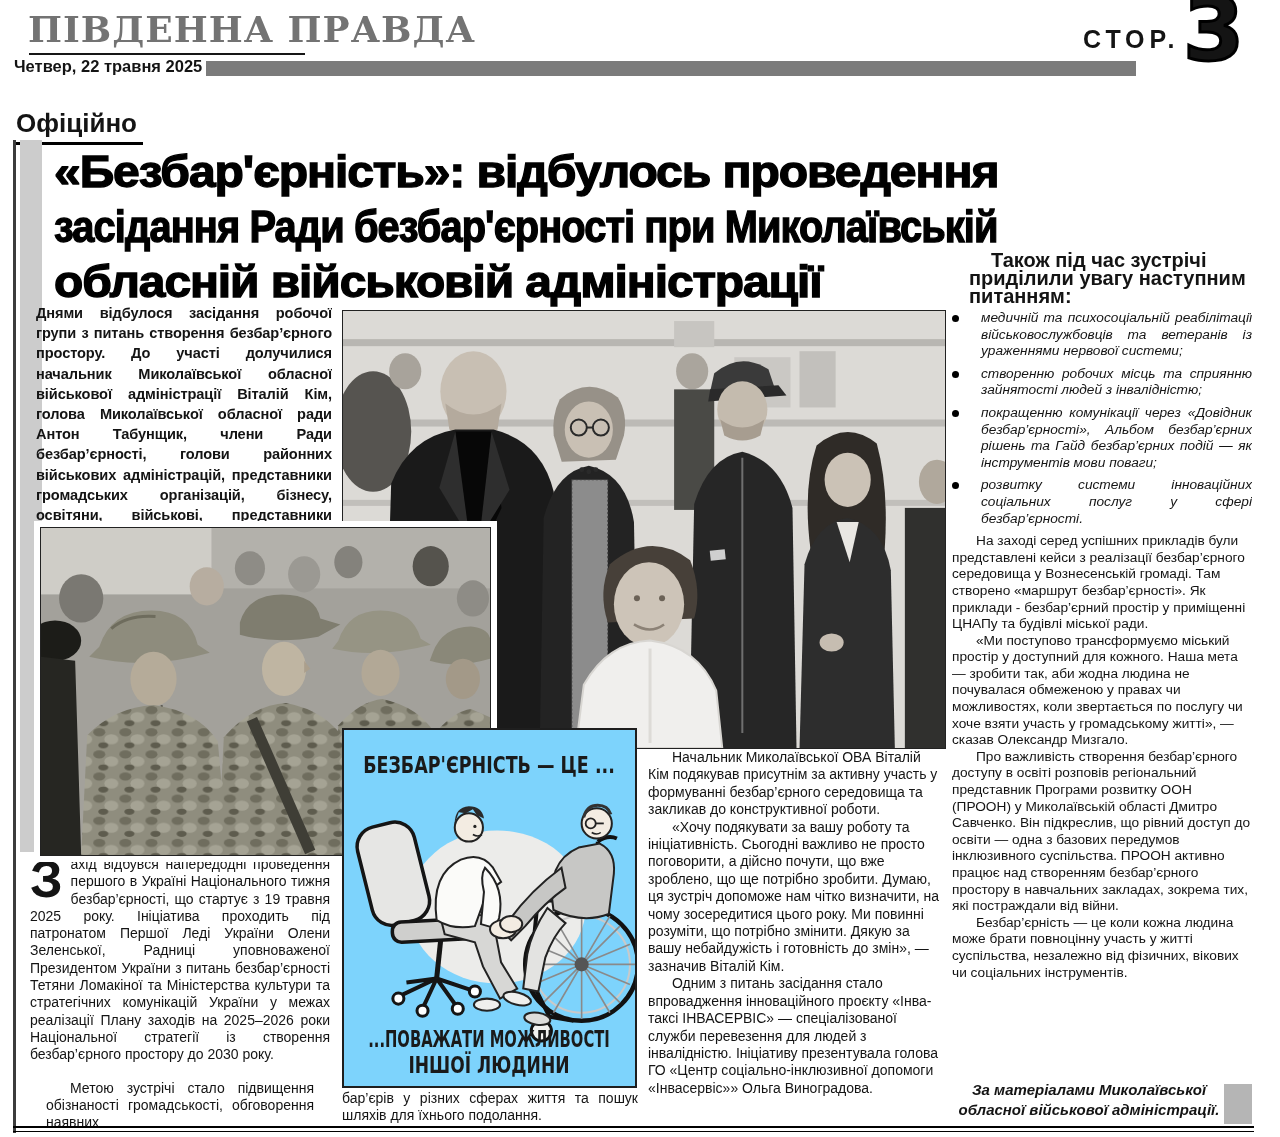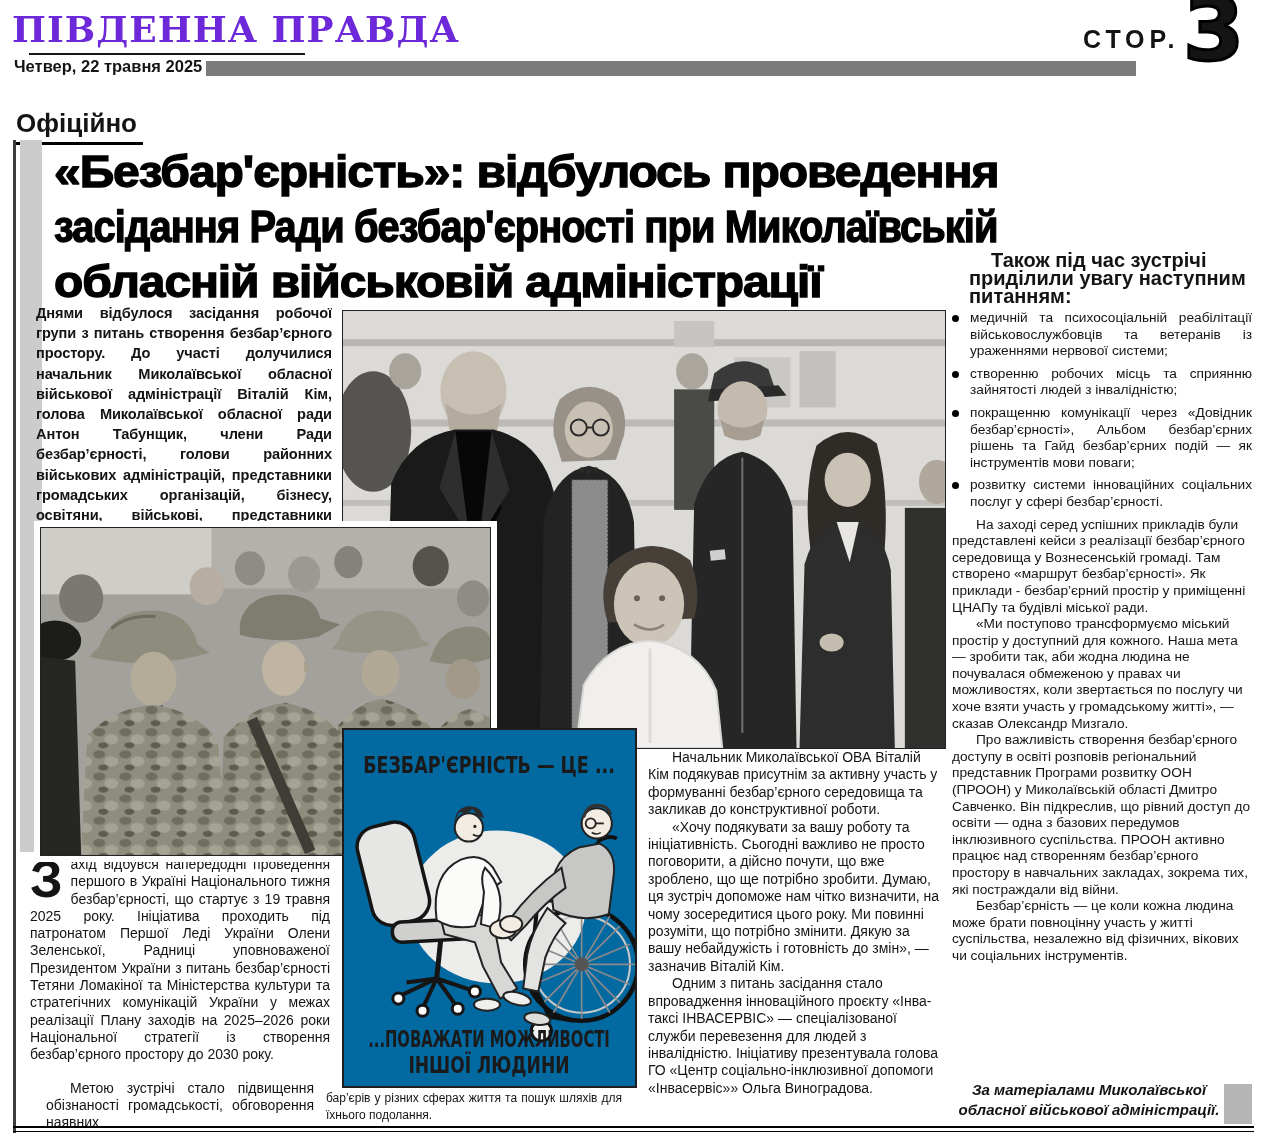--- a/index.html
+++ b/index.html
@@ -1,22 +1,22 @@
 <!DOCTYPE html>
 <html><head>
 <meta charset="utf-8">
 <style>
   html,body{margin:0;padding:0;background:#ffffff;}
   .page{position:relative;width:1280px;height:1137px;background:#fff;overflow:hidden;
         font-family:"Liberation Sans",sans-serif;color:#141414;}
   .abs{position:absolute;}
 
   
-  .logo{left:12px;top:8px;font-family:"DejaVu Serif",serif;font-weight:bold;font-size:36px;
-        letter-spacing:1px;white-space:nowrap;display:inline-block;color:#6d28d9;}
+  .logo{left:28px;top:8px;font-family:"DejaVu Serif",serif;font-weight:bold;font-size:36px;
+        letter-spacing:1px;white-space:nowrap;display:inline-block;color:#737373;}
   .logo-rule{left:29px;top:53px;width:276px;height:2px;background:#161616;}
   .dateline{left:14px;top:57px;font-weight:bold;font-size:16.5px;white-space:nowrap;}
   .graybar{left:206px;top:61px;width:930px;height:15px;background:#7b7b7b;}
   .stor{left:1083px;top:25px;font-size:25px;font-weight:bold;letter-spacing:5px;white-space:nowrap;}
   .pageno{left:1183px;top:-14px;font-family:"DejaVu Sans",sans-serif;font-size:88px;font-weight:bold;
           -webkit-text-stroke:3px #000;line-height:1;}
   .section{left:16px;top:88px;font-size:26px;font-weight:bold;border-bottom:3px solid #000;
            padding:0 6px 3px 0;display:inline-block;margin-top:20px;}
 
   
@@ -29,38 +29,38 @@
       letter-spacing:-1px;-webkit-text-stroke:1.3px #000;color:#000;}
   .hl-row{height:55px;}
 
   
   .jt{text-align:justify;}
   .c1lead{left:36px;top:303px;width:296px;height:224px;overflow:hidden;font-weight:bold;
           font-size:14.6px;line-height:20.2px;letter-spacing:-0.1px;}
   .c1b{left:30px;top:856px;width:300px;height:274px;overflow:hidden;font-size:14px;line-height:17.3px;}
   .dropcap{float:left;font-size:52px;line-height:40px;font-weight:bold;margin:3px 8px 0 0;}
   .goalp{text-indent:24px;margin:16px;}
-  .c2b{left:326px;top:1090px;width:296px;height:40px;font-size:12px;line-height:17.3px;}
+  .c2b{left:342px;top:1090px;width:296px;height:40px;font-size:14px;line-height:17.3px;}
   .c3{left:648px;top:749px;width:294px;height:379px;overflow:hidden;font-size:14px;line-height:17.4px;}
   .c3 p{margin:0;text-indent:24px;}
   .c4{left:952px;top:251px;width:300px;height:830px;overflow:hidden;font-size:13.7px;line-height:16.6px;}
   .c4 .intro{font-weight:bold;text-indent:22px;margin:0 0 5px 17px;font-size:20px;line-height:18px;}
   .c4 p{margin:0;text-indent:24px;}
-  .bullet{display:flex;gap:11px;margin:0 0 6px 0;}
+  .bullet{display:flex;gap:22px;margin:0 0 6px 0;font-style:italic;}
   .dot{flex:0 0 auto;width:7px;height:7px;border-radius:50%;background:#000;margin-top:5px;}
   .btxt{flex:1;text-align:justify;}
   .sig{left:952px;top:1080px;width:274px;font-size:15px;font-weight:bold;font-style:italic;
        text-align:center;line-height:20px;}
   .sigbox{left:1224px;top:1084px;width:28px;height:40px;background:#b5b5b5;}
 
   
   .bigphoto{left:342px;top:310px;width:602px;height:437px;border:1px solid #222;z-index:1;}
   .soldiers{left:40px;top:527px;width:449px;height:327px;border:1px solid #222;
             box-shadow:0 0 0 6px #fff;z-index:2;background:#a3a19b;}
-  .cartoon{left:342px;top:728px;width:291px;height:356px;background:#0369a1;border:2px solid #1e1e1e;z-index:3;}
+  .cartoon{left:342px;top:728px;width:291px;height:356px;background:#7dd3fc;border:2px solid #1e1e1e;z-index:3;}
   .bigphoto svg,.soldiers svg,.cartoon svg{display:block;width:100%;height:100%;}
 
   
   .rule1{left:13px;top:1126px;width:1241px;height:2px;background:#000;}
   .rule2{left:13px;top:1131px;width:1241px;height:1px;background:#000;}
 </style>
 </head>
 <body>
 
 <div class="page">

